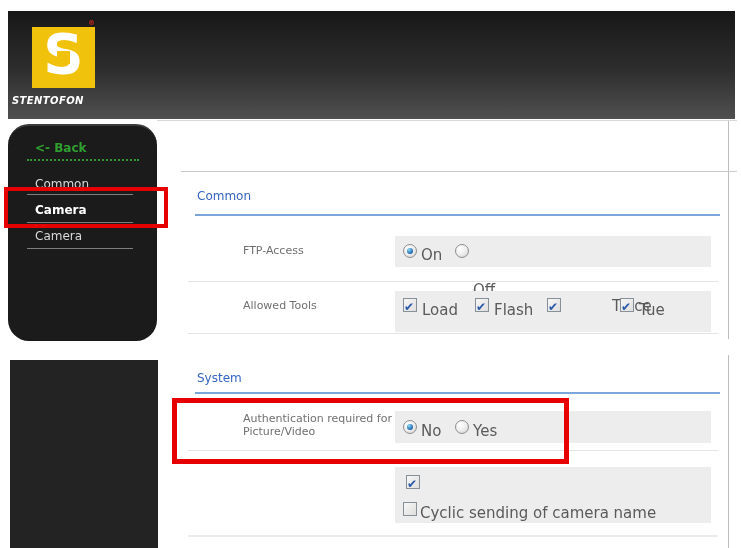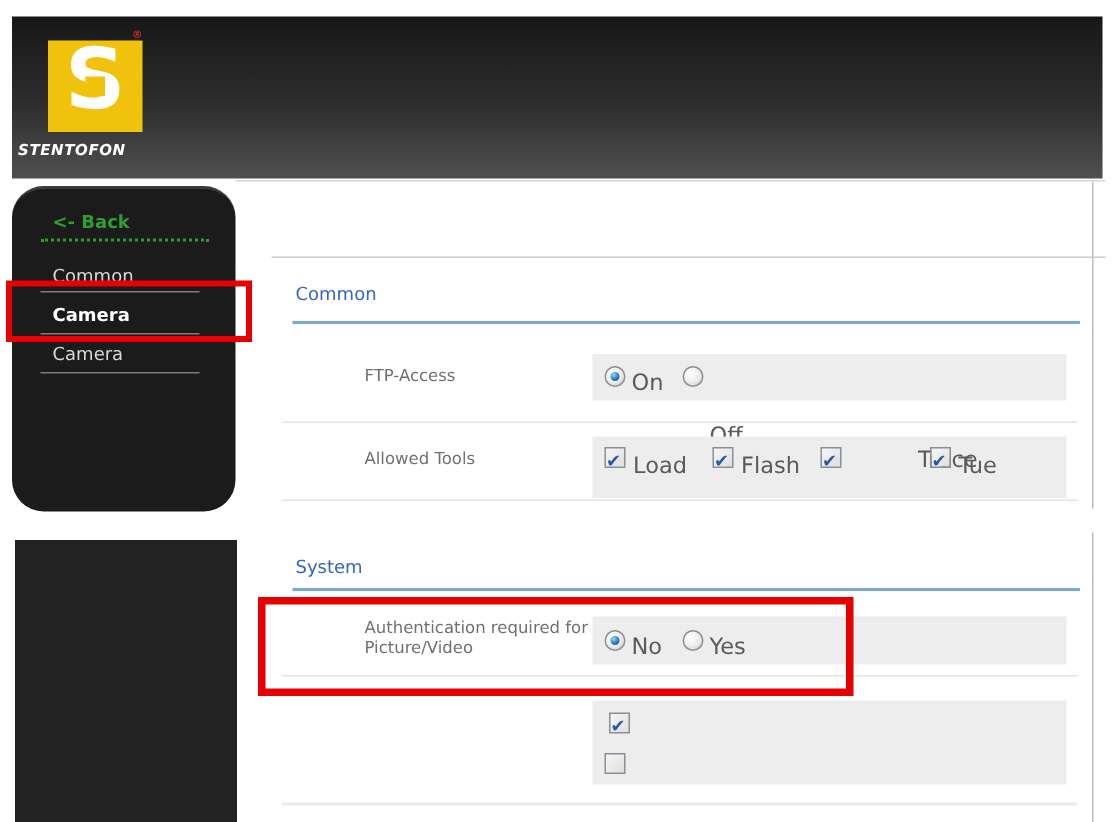--- a/index.html
+++ b/index.html
@@ -126,19 +126,20 @@
     <div class="abs radio selected" style="left:8px;top:9px;"></div>
     <div class="abs ctl-label" style="left:26px;top:11px;">No</div>
     <div class="abs radio" style="left:60px;top:9px;"></div>
     <div class="abs ctl-label" style="left:78px;top:11px;">Yes</div>
   </div>
   <div class="abs row-rule" style="top:450px;"></div>
 
   <div class="abs opt-box" style="top:467px;height:56px;">
     <div class="abs checkbox checked" style="left:11px;top:8px;"></div>
     <div class="abs checkbox" style="left:8px;top:35px;"></div>
+    <div class="abs ctl-label" style="left:25px;top:37px;">Cyclic sending of camera name</div>
   </div>
   <div class="abs row-rule thick" style="top:535px;"></div>
 
   <div class="abs annot" style="left:4px;top:187px;width:164px;height:41px;"></div>
   <div class="abs annot thick" style="left:172px;top:398px;width:397px;height:66px;"></div>
 
 </div>
 
 </body></html>

